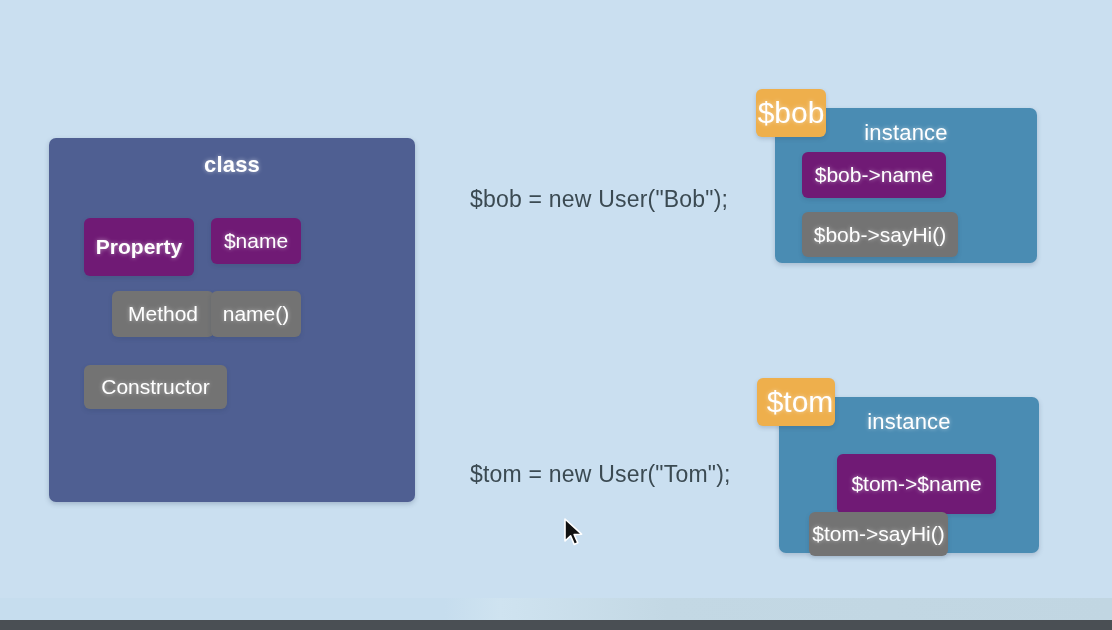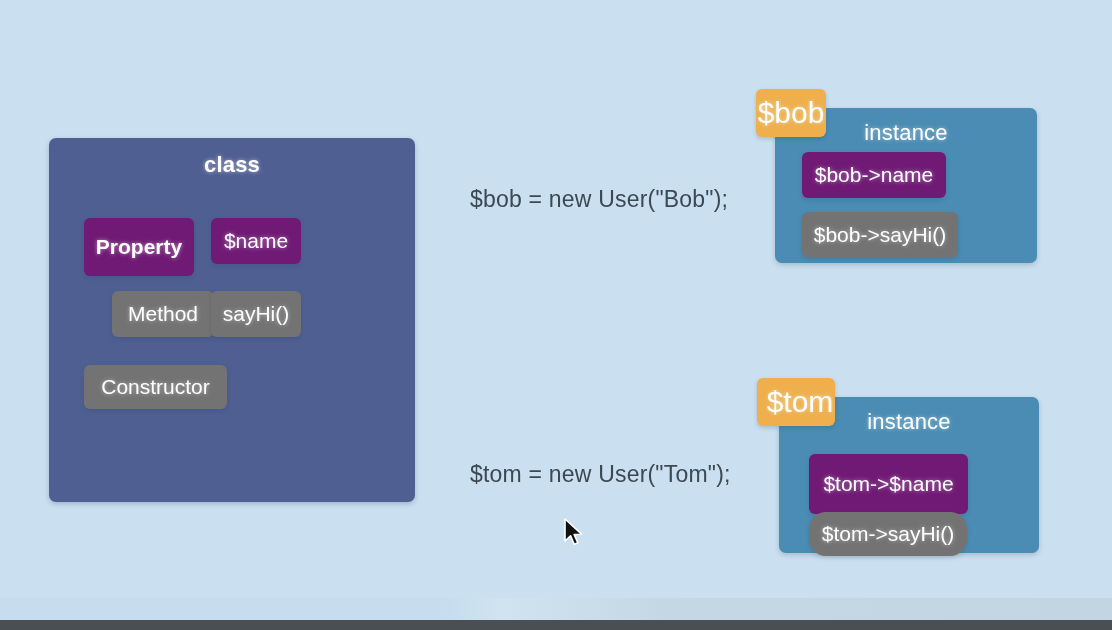--- a/index.html
+++ b/index.html
@@ -110,22 +110,22 @@
   .chip-property    { left: 84px;  top: 218px; width: 110px; height: 58px; font-weight: bold; }
   .chip-name        { left: 211px; top: 218px; width: 90px;  height: 46px; }
   .chip-method      { left: 84px;  top: 291px; width: 102px; height: 46px; margin-left: 28px; }
   .chip-sayhi       { left: 211px; top: 291px; width: 90px;  height: 46px; }
   .chip-constructor { left: 84px;  top: 365px; width: 143px; height: 44px; }
 
   
   .chip-bob-name   { left: 802px; top: 152px; width: 144px; height: 46px; }
   .chip-bob-sayhi  { left: 802px; top: 212px; width: 156px; height: 45px; }
   
-  .chip-tom-name   { left: 809px; top: 454px; width: 159px; height: 60px; }
-  .chip-tom-sayhi  { left: 809px; top: 512px; width: 158px; height: 44px; border-radius: 17px; }
+  .chip-tom-name   { left: 837px; top: 454px; width: 159px; height: 60px; }
+  .chip-tom-sayhi  { left: 809px; top: 512px; width: 139px; height: 44px; }
 
   
   .code-line {
     position: absolute;
     color: #3b4a52;
     font-size: 23px;
     letter-spacing: .2px;
     white-space: nowrap;
   }
   .code-bob { left: 470px; top: 186px; }
@@ -147,21 +147,21 @@
   <div class="slide-bg"></div>
   <div class="slide-bg-lower"></div>
 
   <div class="card class-box">
     <div class="box-title">class</div>
   </div>
 
   <div class="chip pink chip-property">Property</div>
   <div class="chip pink chip-name">$name</div>
   <div class="chip green chip-method">Method</div>
-  <div class="chip green chip-sayhi">sayHi()</div>
+  <div class="chip green chip-sayhi">name()</div>
   <div class="chip green chip-constructor">Constructor</div>
 
   <div class="code-line code-bob">$bob = new User("Bob");</div>
   <div class="code-line code-tom">$tom = new User("Tom");</div>
 
   <div class="card instance-box bob">
     <div class="box-title">instance</div>
   </div>
   <div class="tag bob">$bob</div>
   <div class="chip pink chip-bob-name">$bob-&gt;name</div>

